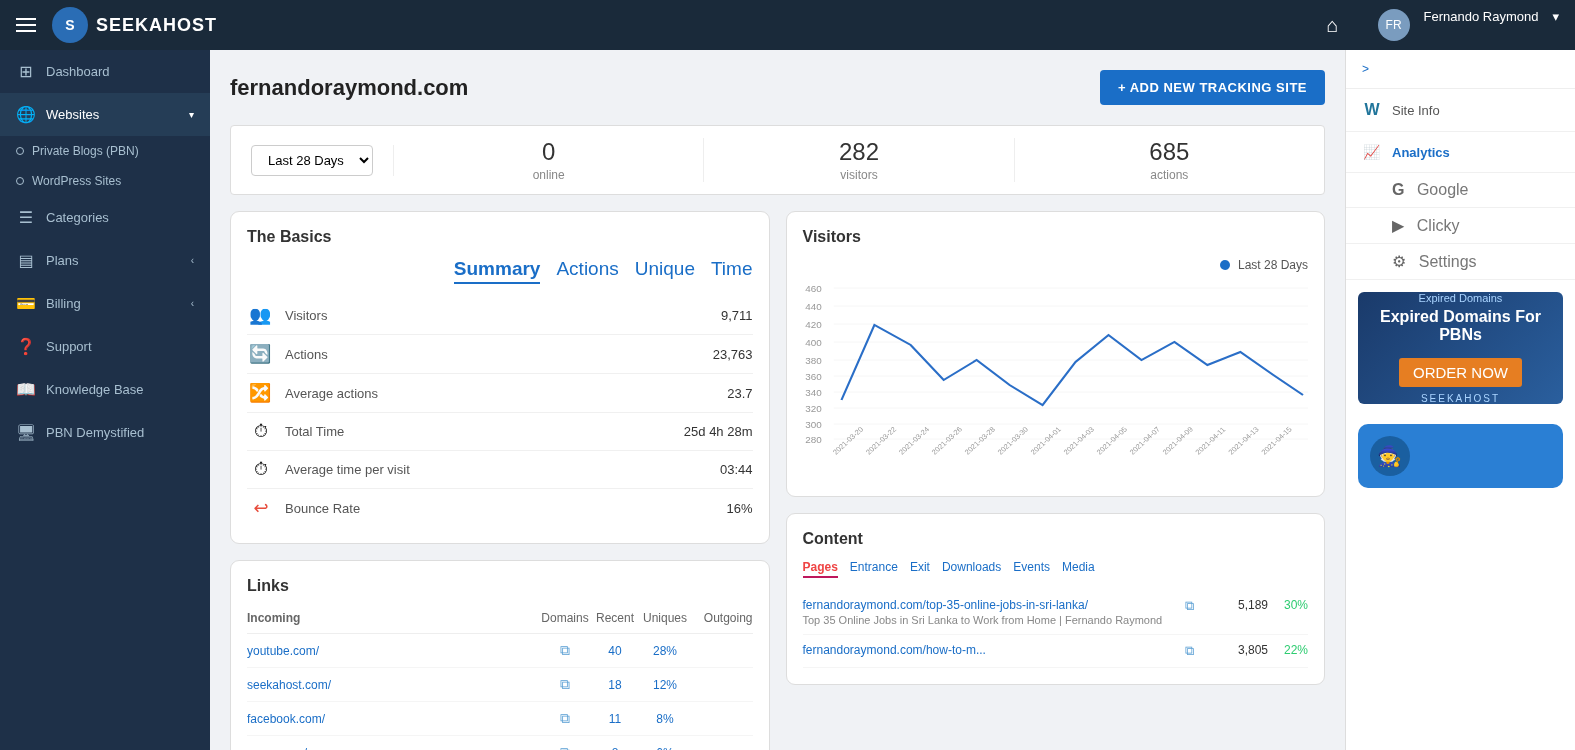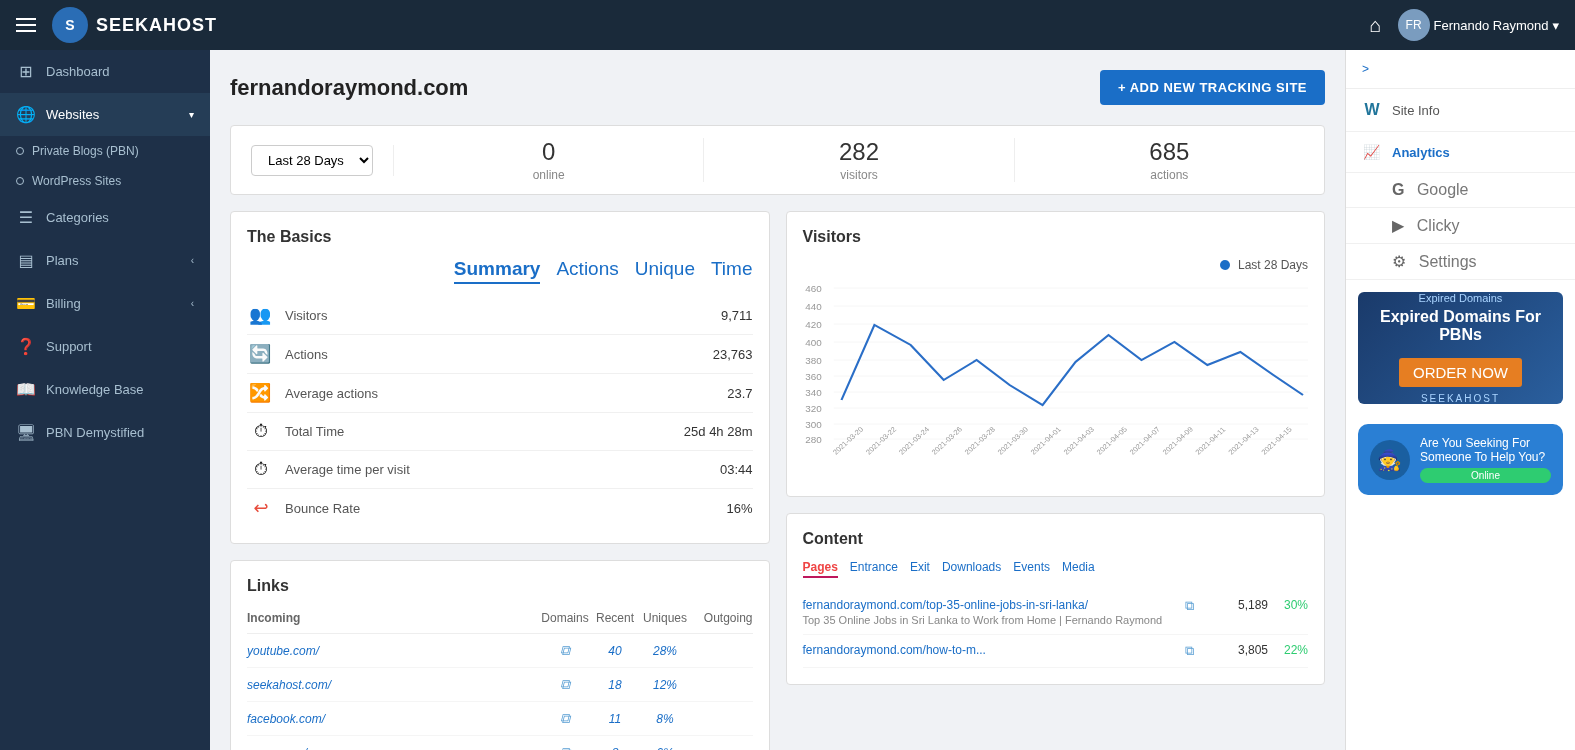--- a/index.html
+++ b/index.html
@@ -17,21 +17,21 @@
       z-index: 100;
     }
     .top-nav-left { display: flex; align-items: center; gap: 16px; }
     .logo-area { display: flex; align-items: center; gap: 8px; }
     .logo-circle { width: 36px; height: 36px; border-radius: 50%; background: #2a6db5; display: flex; align-items: center; justify-content: center; color: white; font-weight: bold; font-size: 14px; }
     .logo-text { color: white; font-size: 18px; font-weight: bold; letter-spacing: 1px; }
     .hamburger { display: flex; flex-direction: column; gap: 4px; cursor: pointer; }
     .hamburger span { display: block; width: 20px; height: 2px; background: white; }
     .top-nav-right { display: flex; align-items: center; gap: 16px; }
     .home-icon { color: white; font-size: 20px; cursor: pointer; }
-    .user-area { display: flex; align-items: center; gap: 4px; color: white; cursor: pointer; }
+    .user-area { display: flex; gap: 14px; color: white; cursor: pointer; margin-left: 23px; }
     .user-avatar { width: 32px; height: 32px; border-radius: 50%; background: #7a9cbf; display: flex; align-items: center; justify-content: center; color: white; font-size: 12px; }
 
     
     .main-layout { display: flex; flex: 1; overflow: hidden; }
 
     
     .sidebar {
       width: 210px;
       background: #1e3048;
       flex-shrink: 0;
@@ -126,21 +126,21 @@
 
     
     .two-col { display: flex; gap: 16px; }
     .left-col { flex: 1; }
     .right-col { flex: 1; }
 
     
     .card {
       background: white;
       border: 1px solid #ddd;
-      border-radius: 4px;
+      border-radius: 9px;
       padding: 16px;
       margin-bottom: 16px;
     }
     .card-title { font-size: 16px; font-weight: 600; color: #333; margin-bottom: 12px; }
 
     
     .tab-row { display: flex; gap: 16px; justify-content: flex-end; margin-bottom: 12px; }
     .tab { font-size: 19px; color: #666; cursor: pointer; padding-bottom: 2px; }
     .tab.active-blue { color: #1a6ec7; border-bottom: 2px solid #1a6ec7; font-weight: 600; }
     .tab.blue-link { color: #1a6ec7; }
@@ -151,21 +151,21 @@
       display: flex;
       align-items: center;
       padding: 8px 0;
       border-bottom: 1px solid #f0f0f0;
     }
     .stats-row:last-child { border-bottom: none; }
     .stats-name { flex: 1; color: #555; font-size: 13px; }
     .stats-val { font-size: 13px; color: #333; font-weight: 500; }
     .links-header { display: flex; padding: 4px 0 8px; border-bottom: 1px solid #eee; }
     .links-header span { font-size: 12px; color: #666; }
-    .links-row { display: flex; align-items: center; padding: 8px 0; border-bottom: 1px solid #f5f5f5; font-style: italic; }
+    .links-row { display: flex; align-items: center; padding: 8px 0; border-bottom: 1px solid #f5f5f5; }
     .green { color: #2ecc71; }
     .col-incoming { flex: 2; font-weight: 600; font-size: 12px; color: #333; }
     .col-domains { width: 55px; color: #1a6ec7; font-size: 12px; text-align: center; }
     .col-recent { width: 45px; color: #1a6ec7; font-size: 12px; text-align: center; }
     .col-uniques { width: 55px; color: #1a6ec7; font-size: 12px; text-align: center; }
     .col-outgoing { width: 60px; color: #1a6ec7; font-size: 12px; text-align: right; }
 
     
     .chart-area { position: relative; height: 200px; }
     .chart-label-row { display: flex; justify-content: flex-end; align-items: center; gap: 8px; margin-bottom: 8px; font-size: 12px; color: #555; }
@@ -557,20 +557,16 @@
       <div style="font-size:11px;color:#aad4ff;margin-bottom:4px">Expired Domains</div>
       <div class="ad-banner-title">Expired Domains For PBNs</div>
       <button class="ad-banner-btn">ORDER NOW</button>
       <div style="margin-top:6px;font-size:10px;letter-spacing:2px;color:#aad4ff">SEEKAHOST</div>
     </div>
 
     <div class="chat-bubble">
       <div class="chat-avatar">
         <span style="font-size:20px">🧙</span>
       </div>
-      <div>
-        <div>Are You Seeking For Someone To Help You?</div>
-        <div class="online-badge">Online</div>
-      </div>
     </div>
 
   </aside>
 </div>
 
 </body></html>

